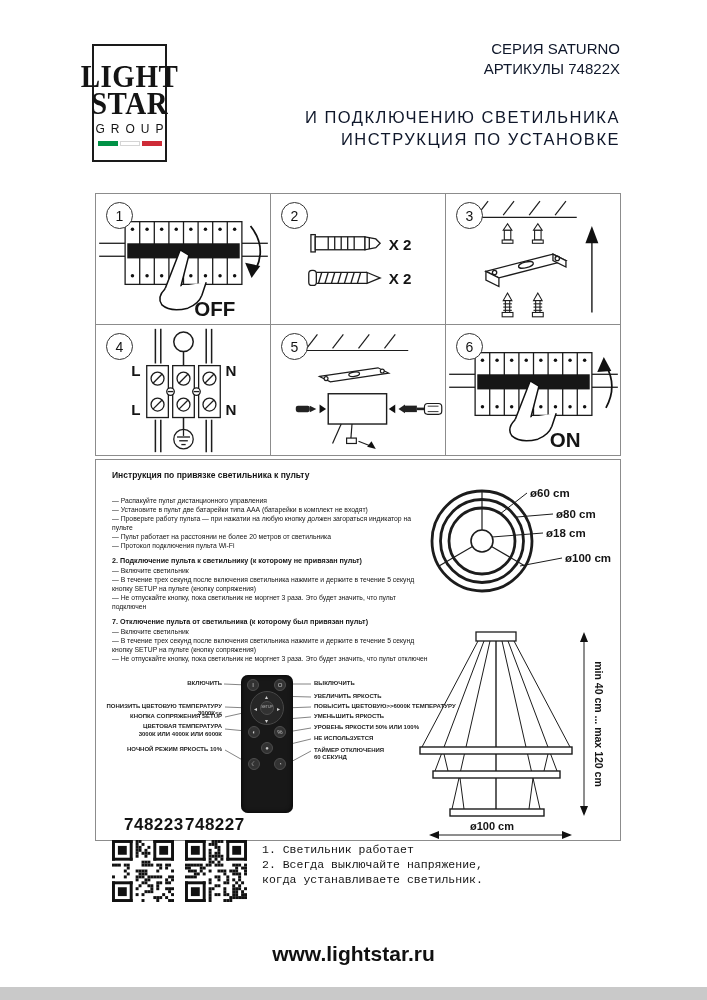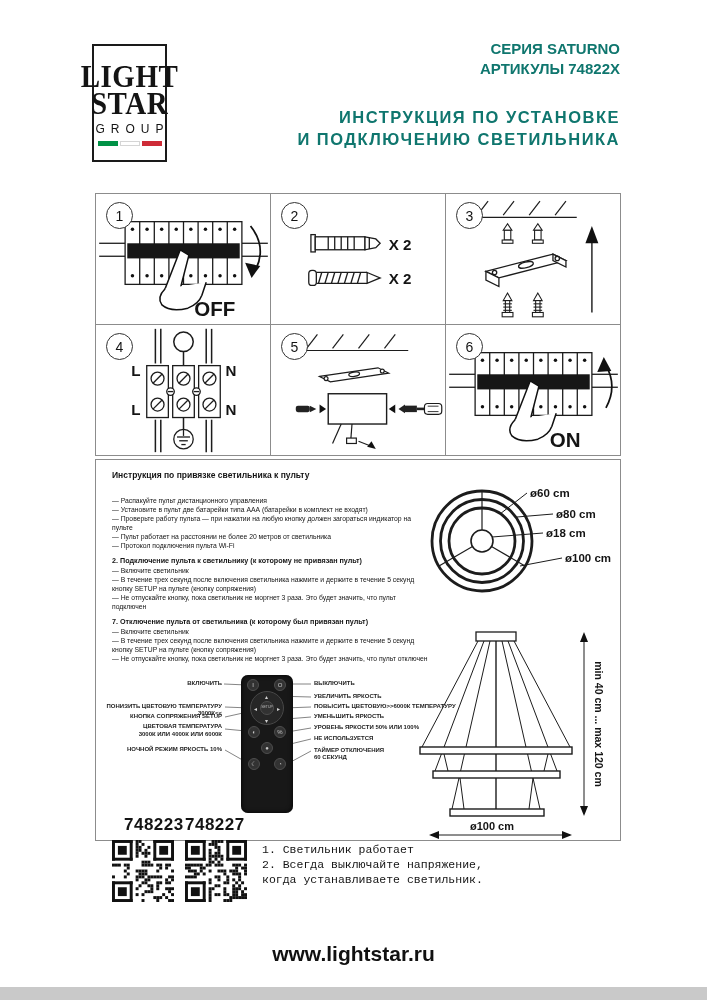--- a/index.html
+++ b/index.html
@@ -12,21 +12,21 @@
   
   .logo-box{left:92px;top:44px;width:75px;height:118px;border:2px solid #1a1a1a;box-sizing:border-box;
             display:flex;flex-direction:column;align-items:center;justify-content:center;padding-top:2px;}
   .logo-word{font-family:"Liberation Serif",serif;font-weight:bold;font-size:29px;line-height:27px;
              letter-spacing:.5px;transform:scaleY(1.08);}
   .logo-group{font-size:12px;letter-spacing:6px;margin-top:5px;padding-left:6px;}
   .flag{display:flex;gap:2px;margin-top:5px;}
   .flag span{width:20px;height:5px;display:block;}
   .flag .w{box-shadow:inset 0 0 0 1px #d5d5d5;}
 
-  .hdr{right:87px;text-align:right;font-weight:bold;color:#0f766e;}
+  .hdr{right:87px;text-align:right;font-weight:normal;color:#0f172a;}
   .hdr-series{top:40px;font-size:15px;}
   .hdr-articles{top:60px;font-size:15px;}
   .hdr-title{top:106px;font-size:16.5px;letter-spacing:1.5px;line-height:22px;}
 
   
   .panels{left:95px;top:193px;display:grid;grid-template-columns:repeat(3,175px);grid-auto-rows:131px;
           border-top:1px solid #8c8c8c;border-left:1px solid #8c8c8c;}
   .cell{position:relative;border-right:1px solid #8c8c8c;border-bottom:1px solid #8c8c8c;background:#fff;box-sizing:border-box;}
   .badge{position:absolute;left:10px;top:8px;width:25px;height:25px;border:1.4px solid #333;border-radius:50%;
          display:flex;align-items:center;justify-content:center;font-size:14px;background:#fff;z-index:2;}
@@ -73,22 +73,22 @@
   <div class="flag">
     <span style="background:#009246"></span>
     <span class="w" style="background:#ffffff"></span>
     <span style="background:#ce2b37"></span>
   </div>
 </div>
 
 <div class="abs hdr hdr-series">СЕРИЯ SATURNO</div>
 <div class="abs hdr hdr-articles">АРТИКУЛЫ 74822X</div>
 <div class="abs hdr hdr-title">
+  <div>И ПОДКЛЮЧЕНИЮ СВЕТИЛЬНИКА</div>
   <div>ИНСТРУКЦИЯ ПО УСТАНОВКЕ</div>
-  <div>И ПОДКЛЮЧЕНИЮ СВЕТИЛЬНИКА</div>
 </div>
 
 <div class="abs panels">
 
   <div class="cell">
     <div class="badge">1</div>
     <svg width="173" height="129" viewBox="0 0 160 118">
       <g stroke="#1c1c1c" stroke-width="1.2" fill="none">
         <line x1="2" y1="44" x2="26" y2="44"></line>
           <line x1="2" y1="56" x2="26" y2="56"></line>

